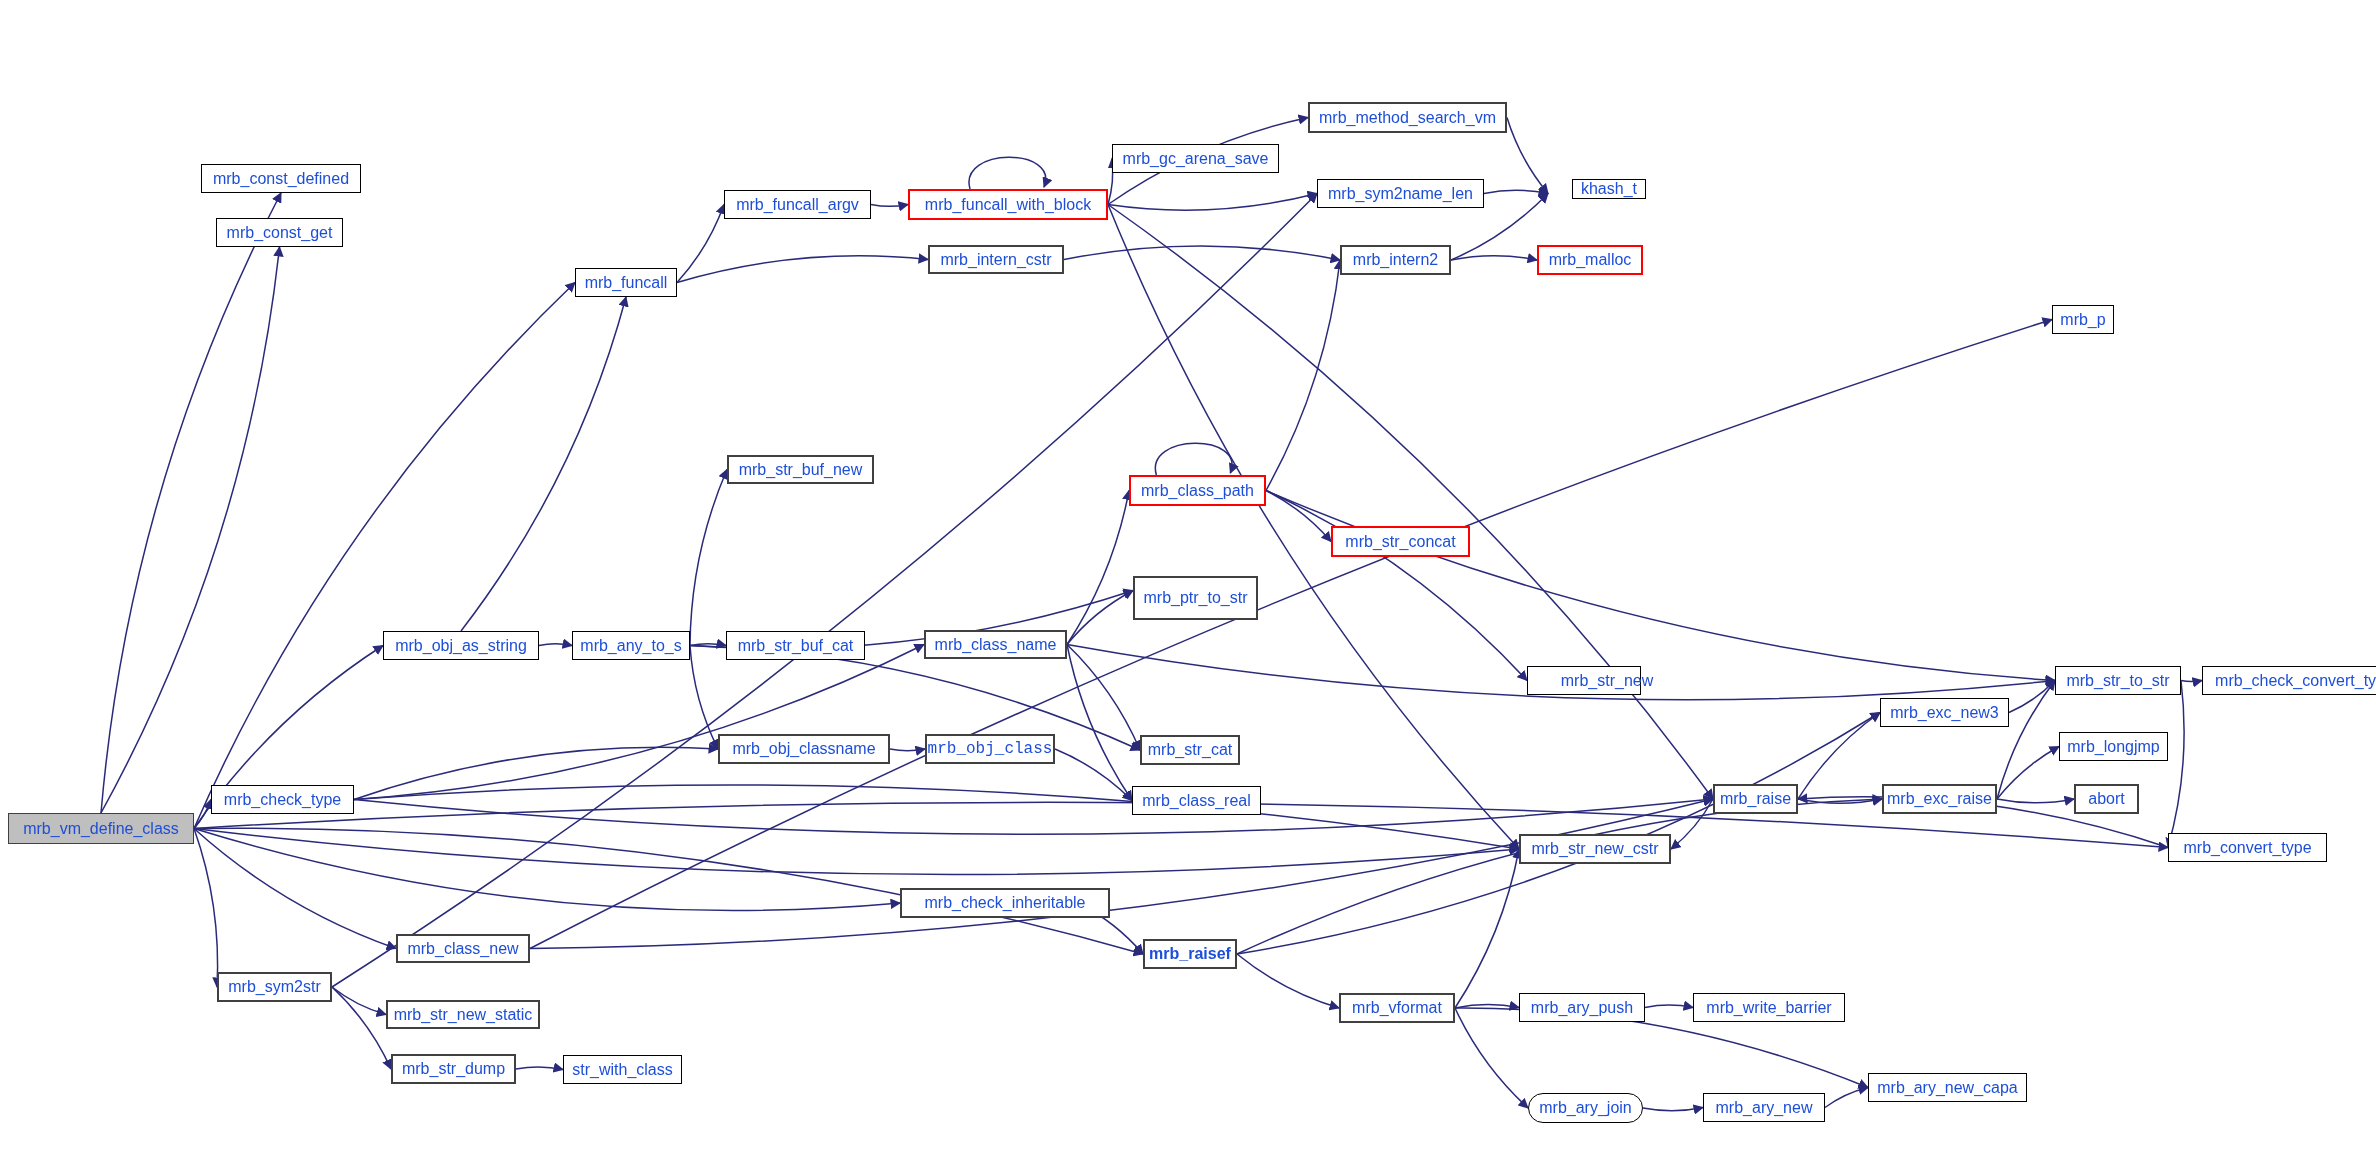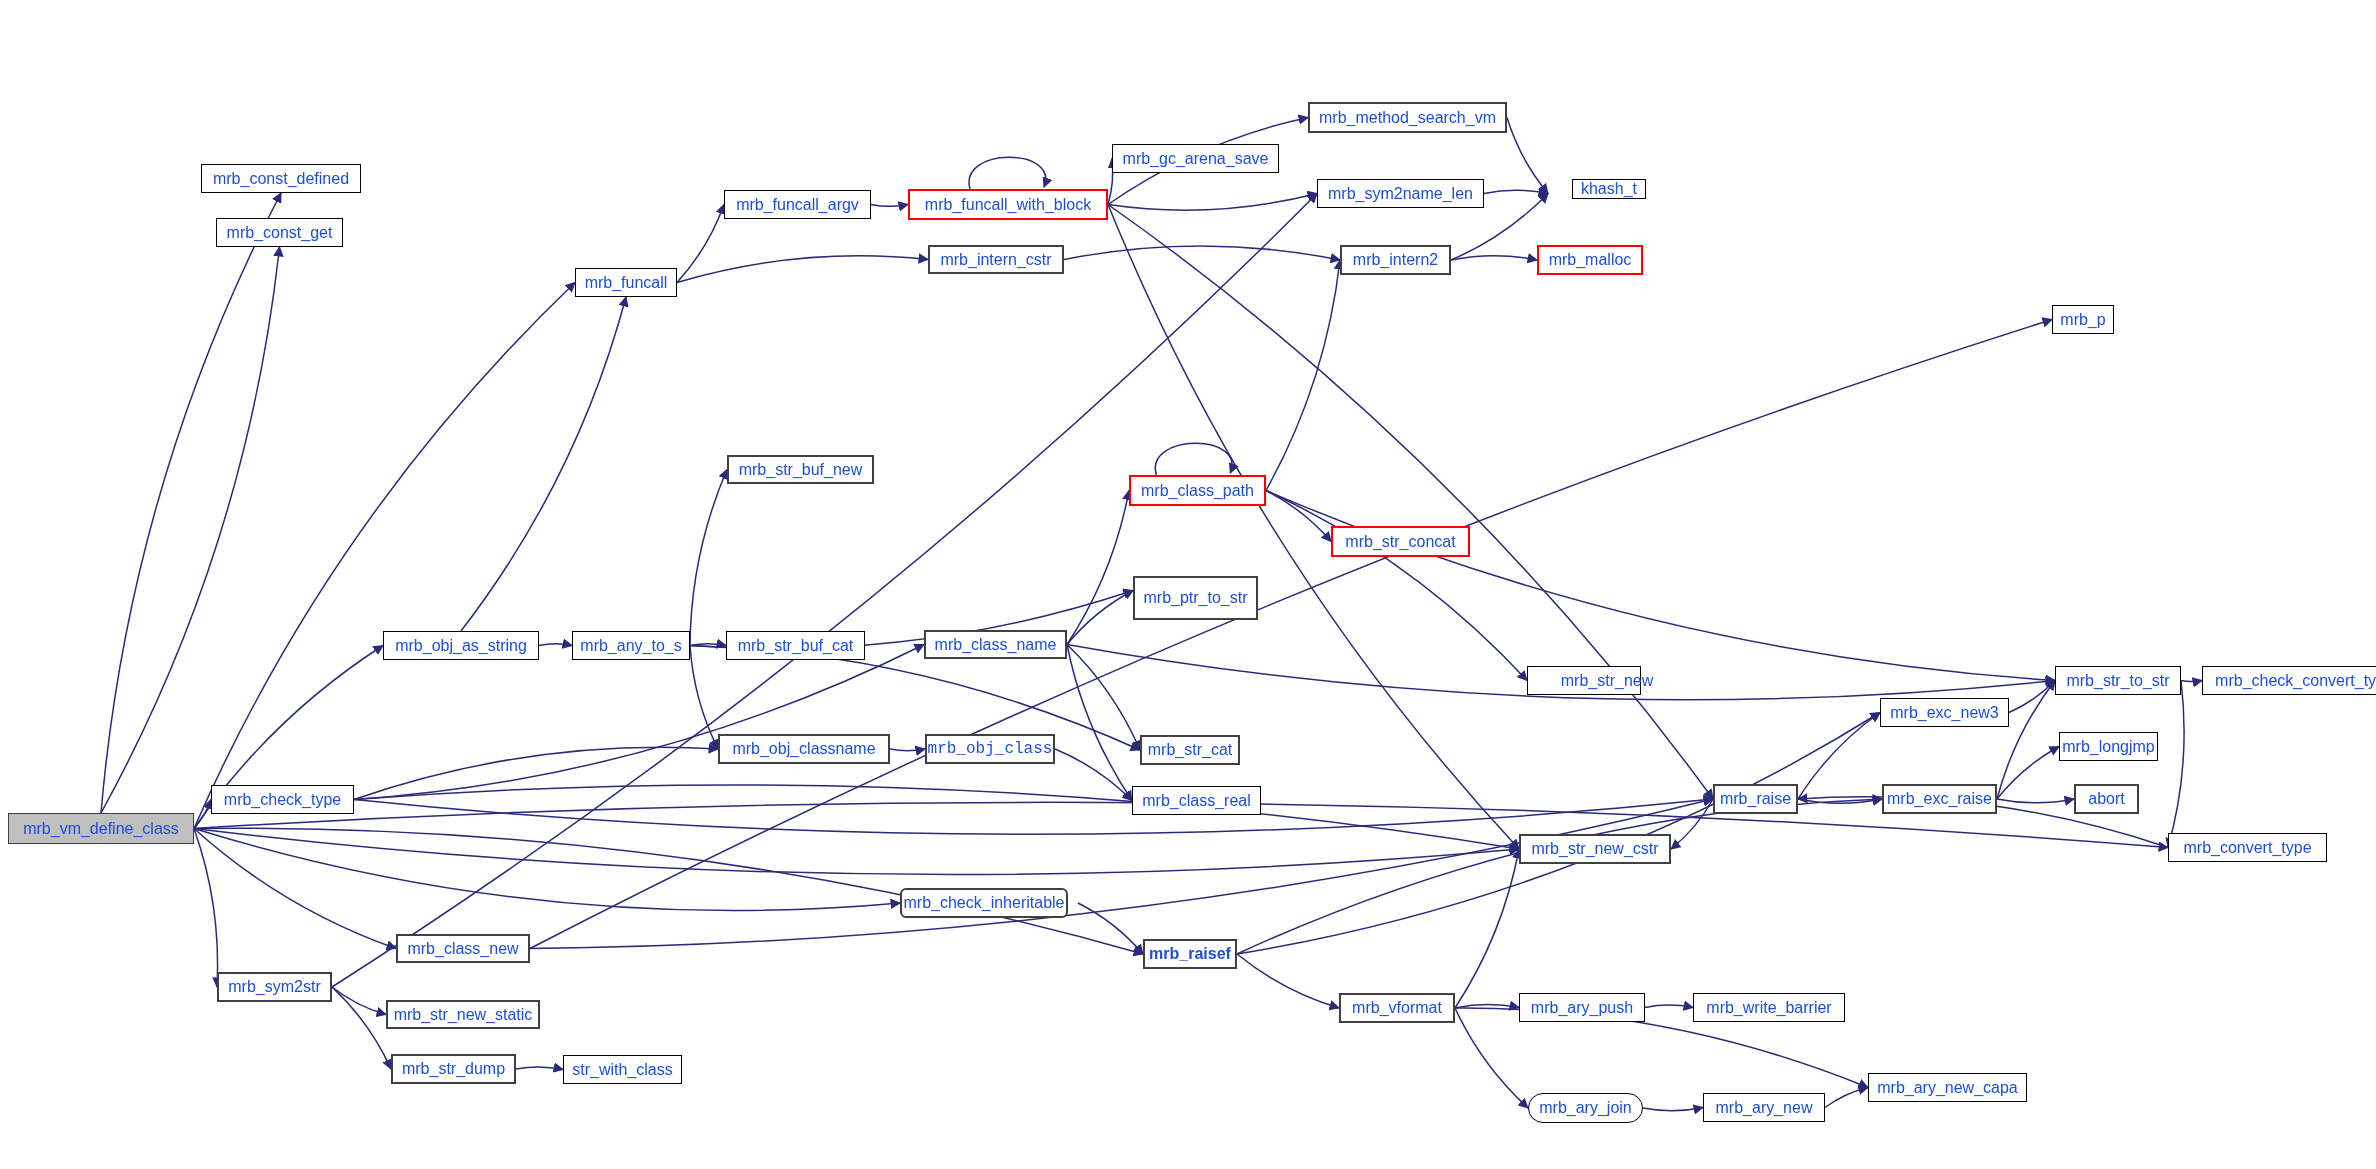--- a/index.html
+++ b/index.html
@@ -174,21 +174,21 @@
       </div>
       <div class="node" style="left: 1880px; top: 698px; width: 129px; height: 29px;">
         <span class="lbl">mrb_exc_new3</span>
       </div>
       <div class="node" style="left: 2055px; top: 666px; width: 126px; height: 29px;">
         <span class="lbl">mrb_str_to_str</span>
       </div>
       <div class="node" style="left: 2202px; top: 666px; width: 205px; height: 29px;">
         <span class="lbl">mrb_check_convert_type</span>
       </div>
-      <div class="node" style="left: 2059px; top: 732px; width: 99px; height: 29px;">
+      <div class="node" style="left: 2059px; top: 732px; width: 109px; height: 29px;">
         <span class="lbl">mrb_longjmp</span>
       </div>
       <div class="node thick" style="left: 718px; top: 734px; width: 172px; height: 30px;">
         <span class="lbl">mrb_obj_classname</span>
       </div>
       <div class="node thick" style="left: 925px; top: 734px; width: 130px; height: 30px; font-family: Liberation Mono, monospace;">
         <span class="lbl">mrb_obj_class</span>
       </div>
       <div class="node thick" style="left: 1140px; top: 735px; width: 100px; height: 30px;">
         <span class="lbl">mrb_str_cat</span>
@@ -207,21 +207,21 @@
       </div>
       <div class="node" style="left: 1132px; top: 786px; width: 129px; height: 29px;">
         <span class="lbl">mrb_class_real</span>
       </div>
       <div class="node thick" style="left: 1519px; top: 834px; width: 152px; height: 30px;">
         <span class="lbl">mrb_str_new_cstr</span>
       </div>
       <div class="node" style="left: 2168px; top: 833px; width: 159px; height: 29px;">
         <span class="lbl">mrb_convert_type</span>
       </div>
-      <div class="node thick" style="left: 900px; top: 888px; width: 168px; height: 30px; border-radius: 6px;">
+      <div class="node thick" style="left: 900px; top: 888px; width: 210px; height: 30px;">
         <span class="lbl">mrb_check_inheritable</span>
       </div>
       <div class="node thick" style="left: 396px; top: 934px; width: 134px; height: 29px;">
         <span class="lbl">mrb_class_new</span>
       </div>
       <div class="node thick" style="left: 1143px; top: 939px; width: 94px; height: 30px; font-weight: bold;">
         <span class="lbl">mrb_raisef</span>
       </div>
       <div class="node thick" style="left: 217px; top: 972px; width: 115px; height: 30px;">
         <span class="lbl">mrb_sym2str</span>

